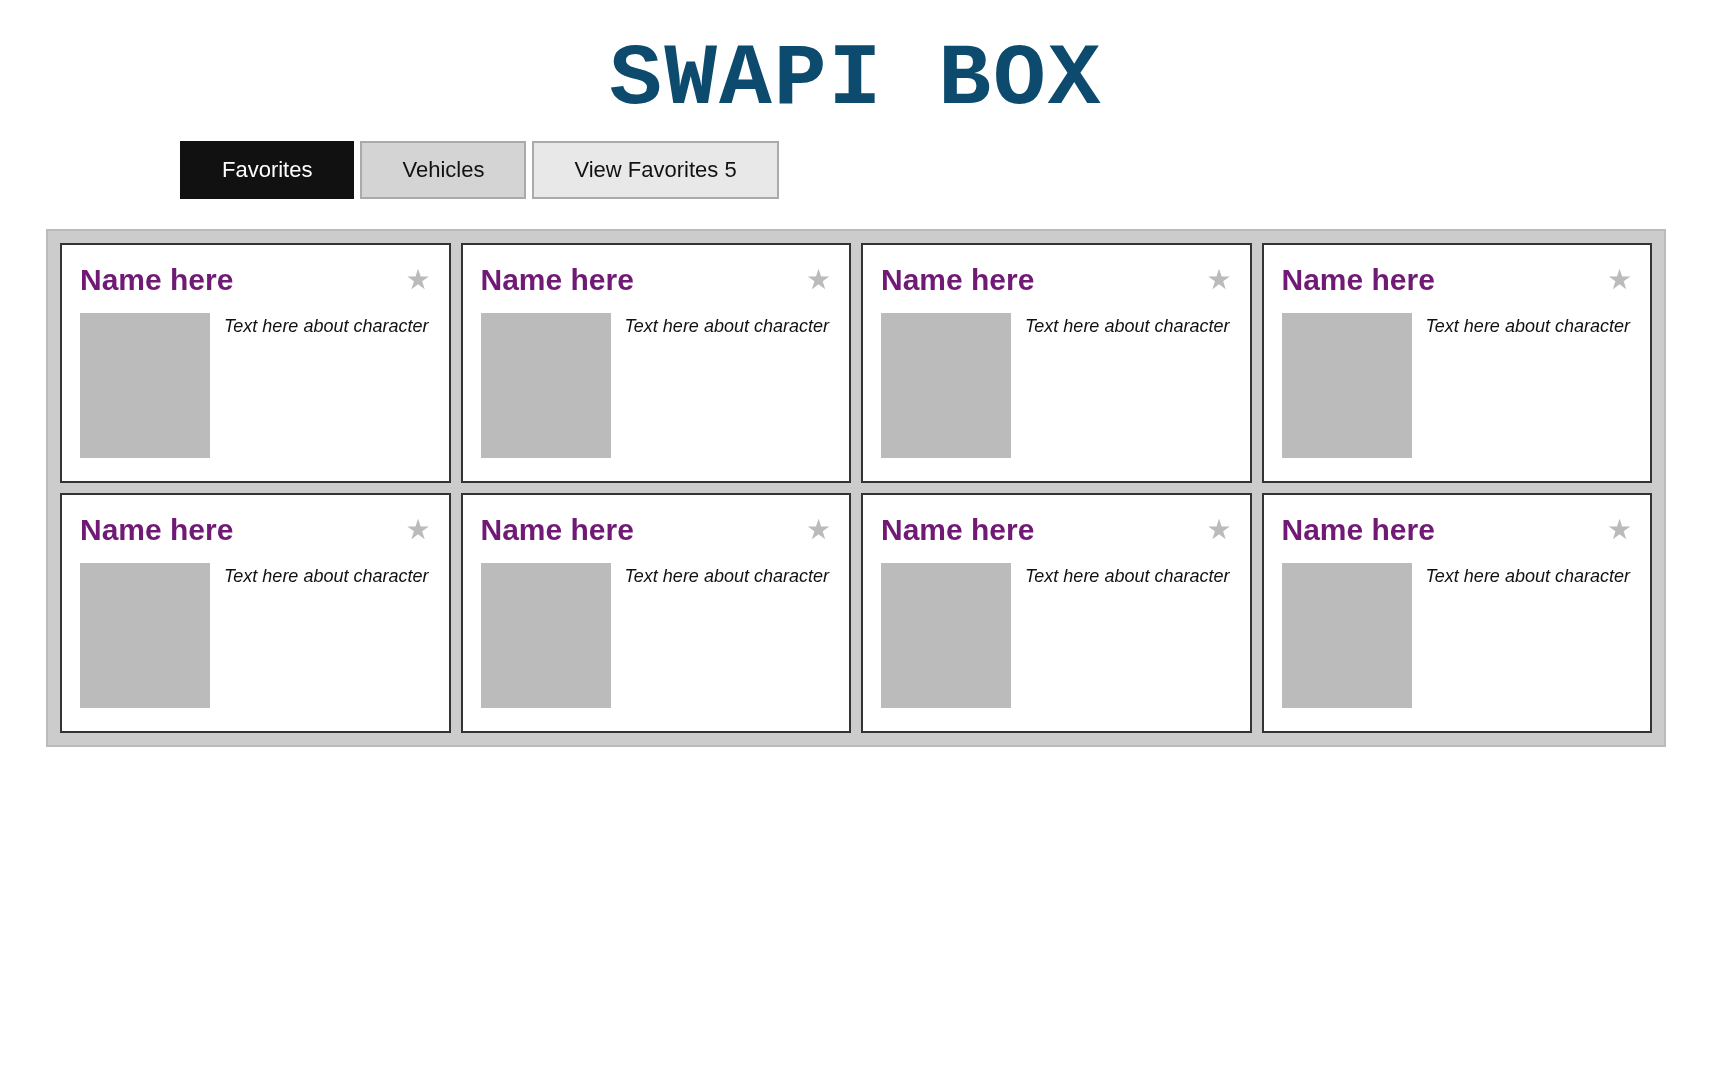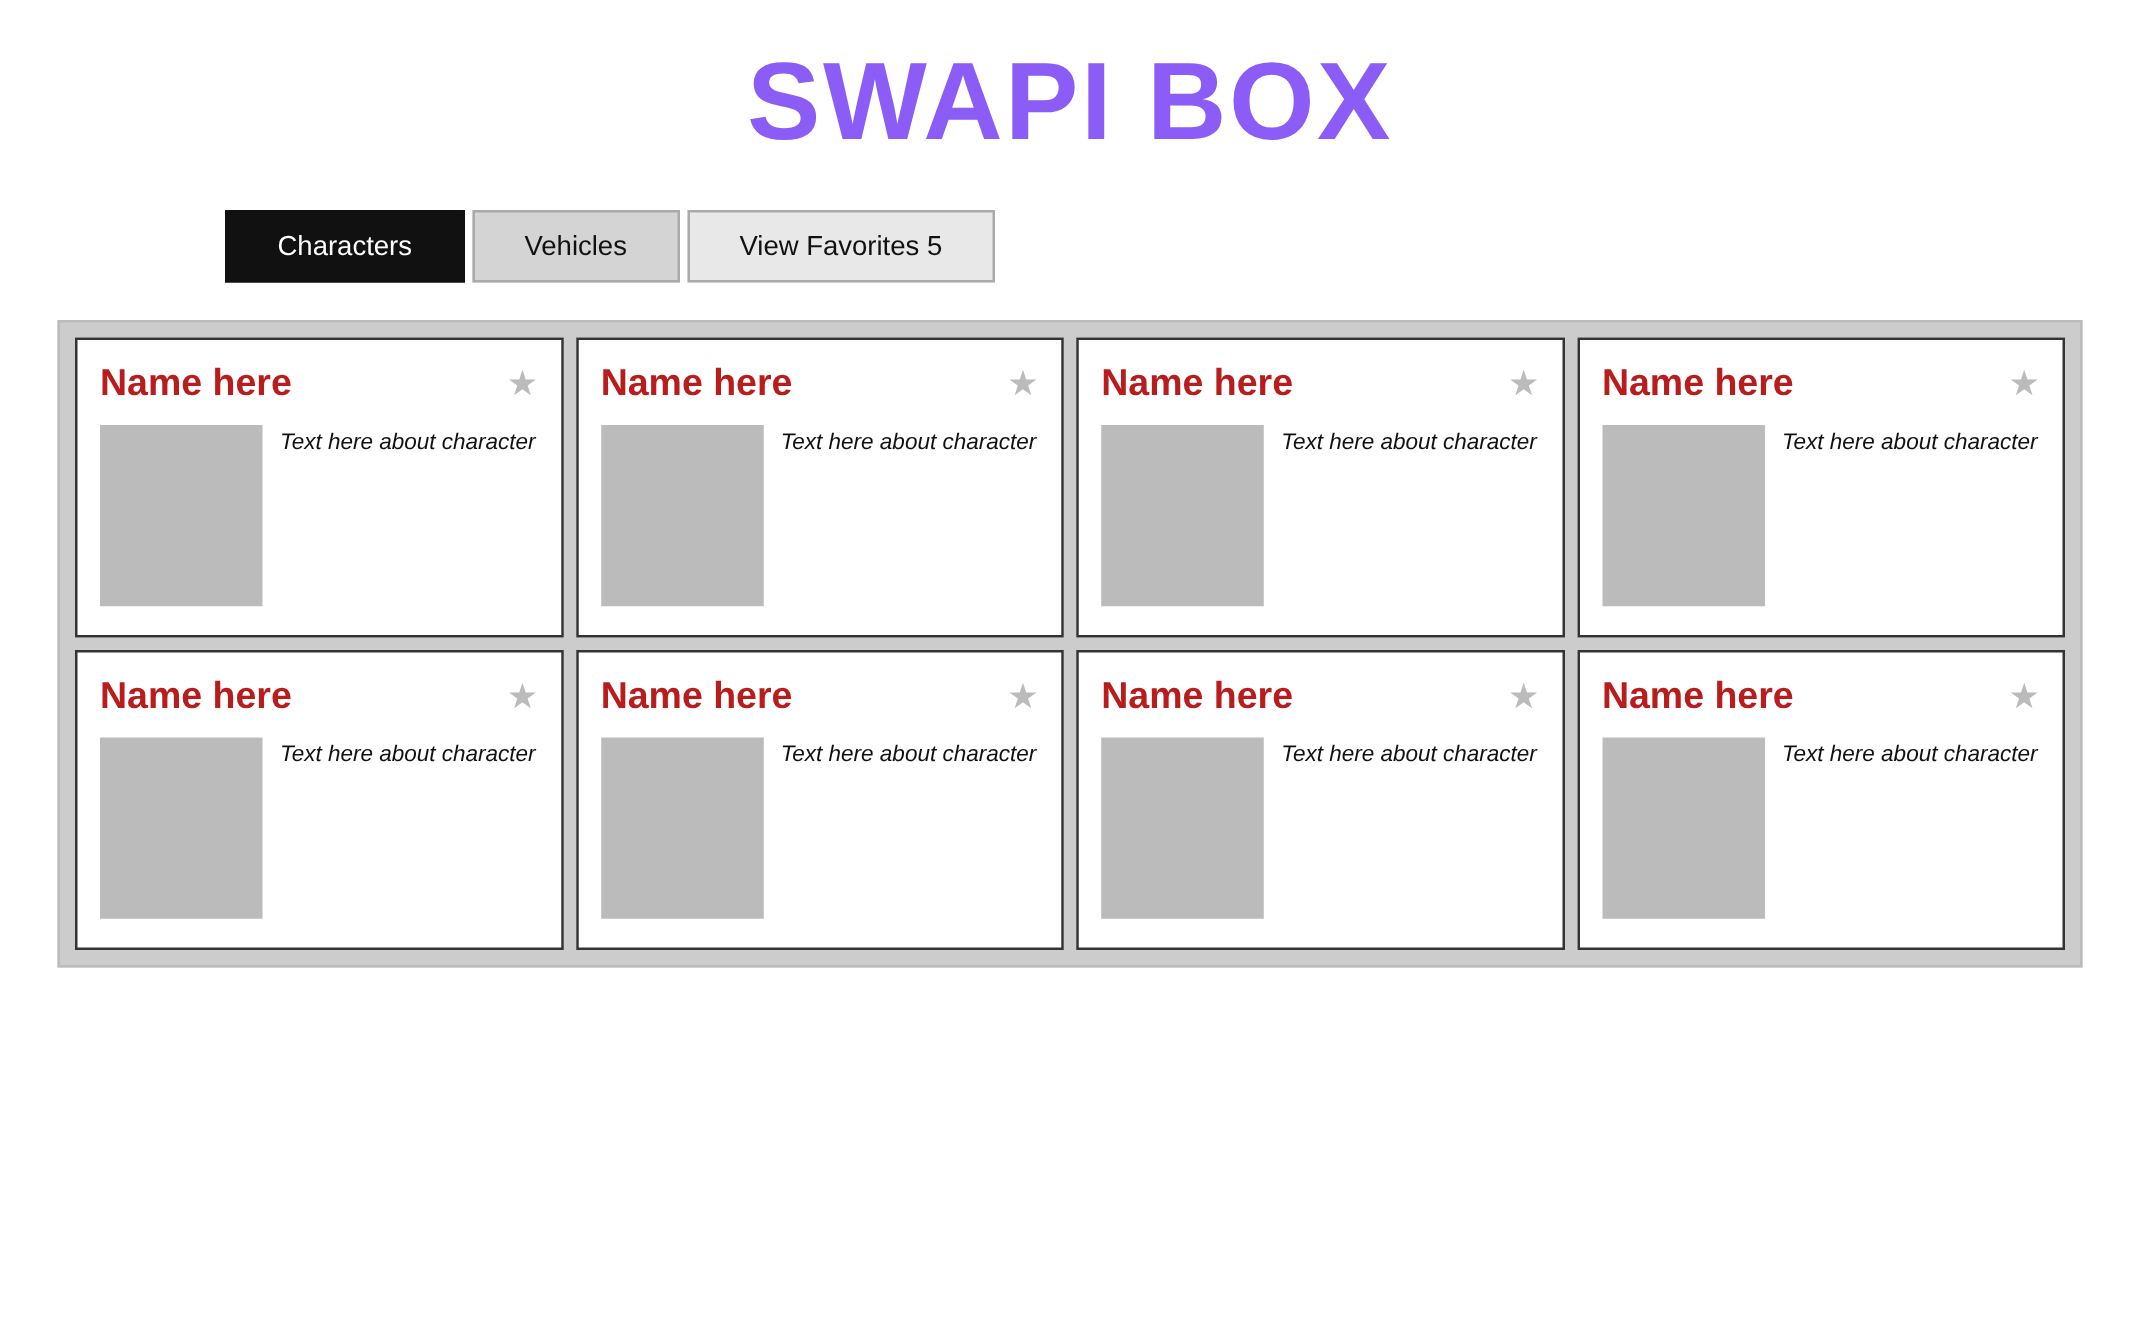--- a/index.html
+++ b/index.html
@@ -14,22 +14,23 @@
       display: flex;
       flex-direction: column;
       align-items: center;
       padding: 30px 40px;
     }
 
     .app-title {
       font-size: 88px;
       font-weight: 700;
       letter-spacing: 2px;
-      color: #8b5cf6;
-      margin-bottom: 36px;
+      color: #0c4a6e;
+      margin-bottom: 12px;
+      font-family: Liberation Mono, monospace;
     }
 
     .nav-bar {
       display: flex;
       flex-direction: row;
       gap: 0;
       margin-bottom: 30px;
       align-self: flex-start;
       margin-left: 140px;
     }
@@ -80,21 +81,21 @@
       display: flex;
       flex-direction: row;
       justify-content: space-between;
       align-items: center;
       margin-bottom: 16px;
     }
 
     .card-name {
       font-size: 30px;
       font-weight: 600;
-      color: #b91c1c;
+      color: #701a75;
     }
 
     .star-icon {
       font-size: 28px;
       color: #bbb;
       cursor: pointer;
       line-height: 1;
     }
 
     .card-body {
@@ -118,21 +119,21 @@
       font-style: italic;
     }
   </style>
 </head>
 <body>
 
 <div class="page-wrapper">
   <h1 class="app-title">SWAPI BOX</h1>
 
   <nav class="nav-bar">
-    <button class="nav-btn active">Characters</button>
+    <button class="nav-btn active">Favorites</button>
     <button class="nav-btn">Vehicles</button>
     <button class="nav-btn favorites">View Favorites 5</button>
   </nav>
 
   <div class="grid-container">
 
     <div class="card">
       <div class="card-header">
         <span class="card-name">Name here</span>
         <span class="star-icon">★</span>

